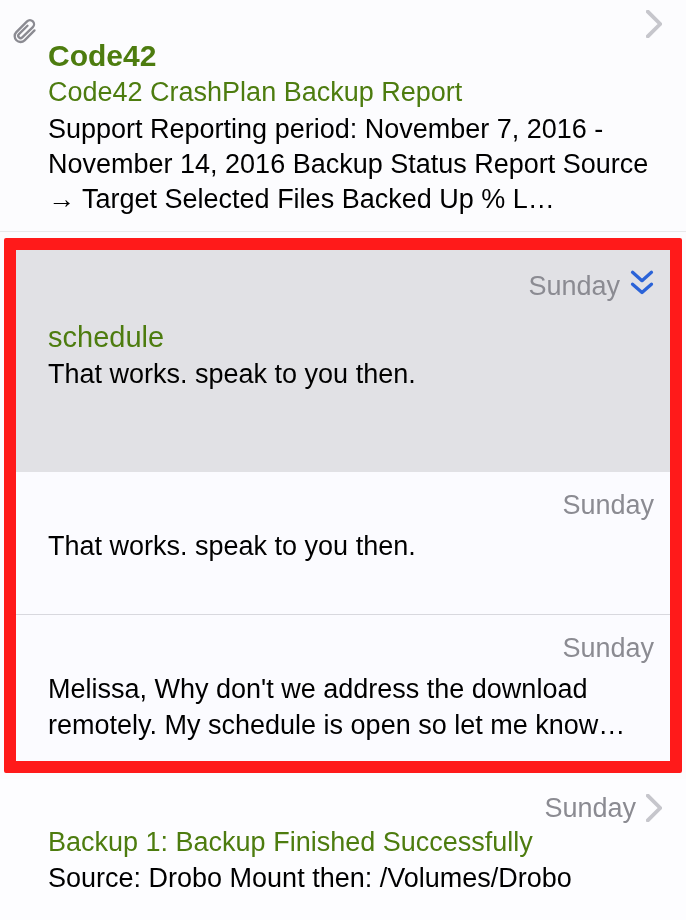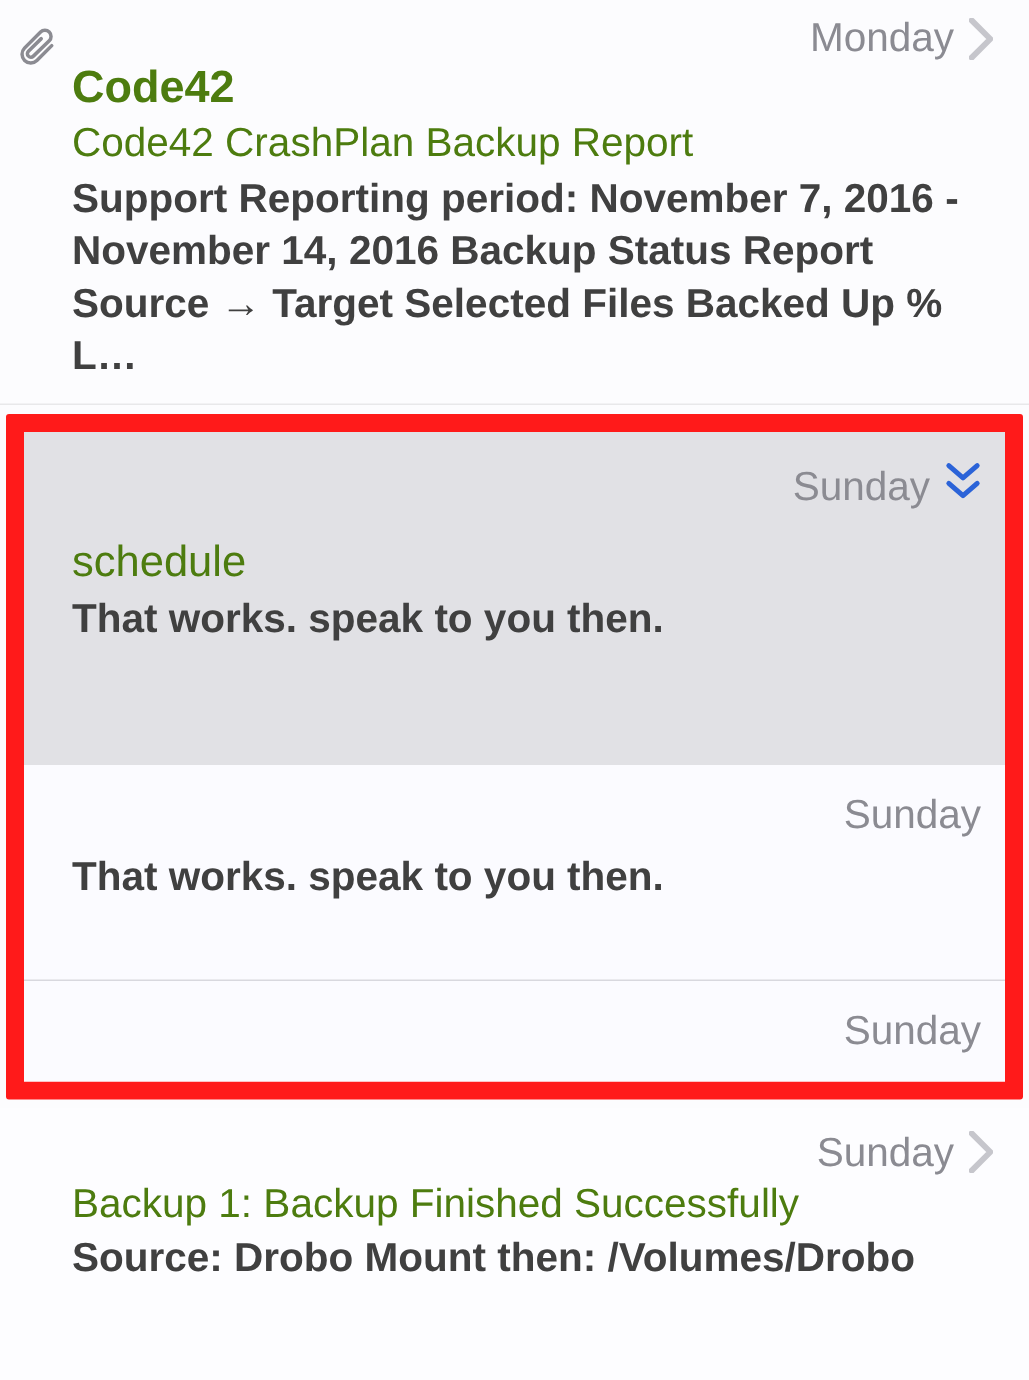--- a/index.html
+++ b/index.html
@@ -38,24 +38,23 @@
     line-height: 1.2;
   }
   .subject {
     font-size: 27px;
     color: #4d7c0f;
     line-height: 1.25;
     padding-top: 2px;
   }
   .preview {
     font-size: 27px;
-    color: #404040;
+    color: #000000;
     line-height: 1.3;
     padding-top: 2px;
-    font-weight: bold;
   }
   .paperclip {
     position: absolute;
     left: 10px;
     top: 16px;
     color: #8b8b92;
   }
   
   .highlight-box {
     border: 12px solid #ff1a1a;
@@ -93,21 +92,20 @@
 
 <div class="list">
 
   <div class="msg">
     <span class="paperclip">
       <svg width="28" height="30" viewBox="0 0 24 24" fill="none" stroke="currentColor" stroke-width="2" stroke-linecap="round" stroke-linejoin="round">
           <path d="M21 11.5l-8.5 8.5a5 5 0 0 1-7.07-7.07l9.19-9.19a3.5 3.5 0 0 1 4.95 4.95L10.5 17.5a2 2 0 0 1-2.83-2.83L15 7.5"></path>
         </svg>
     </span>
     <div class="date-row">
-      <span class="label">Monday</span>
       <span class="chev">
         <svg width="16" height="28" viewBox="0 0 10 18" fill="none" stroke="currentColor" stroke-width="2.5" stroke-linecap="round" stroke-linejoin="round">
             <polyline points="1,1 9,9 1,17"></polyline>
           </svg>
       </span>
     </div>
     <div class="sender">Code42</div>
     <div class="subject">Code42 CrashPlan Backup Report</div>
     <div class="preview">Support Reporting period: November 7, 2016 - November 14, 2016 Backup Status Report Source → Target Selected Files Backed Up % L…</div>
   </div>
@@ -132,20 +130,21 @@
       <div class="date-row">
         <span class="label">Sunday</span>
       </div>
       <div class="preview" style="padding-top:8px;">That works. speak to you then.</div>
     </div>
 
     <div class="msg sub">
       <div class="date-row">
         <span class="label">Sunday</span>
       </div>
+      <div class="preview" style="padding-top:8px;">Melissa, Why don't we address the download remotely. My schedule is open so let me know…</div>
     </div>
 
   </div>
 
   <div class="msg after">
     <div class="date-row">
       <span class="label">Sunday</span>
       <span class="chev">
         <svg width="16" height="28" viewBox="0 0 10 18" fill="none" stroke="currentColor" stroke-width="2.5" stroke-linecap="round" stroke-linejoin="round">
             <polyline points="1,1 9,9 1,17"></polyline>

